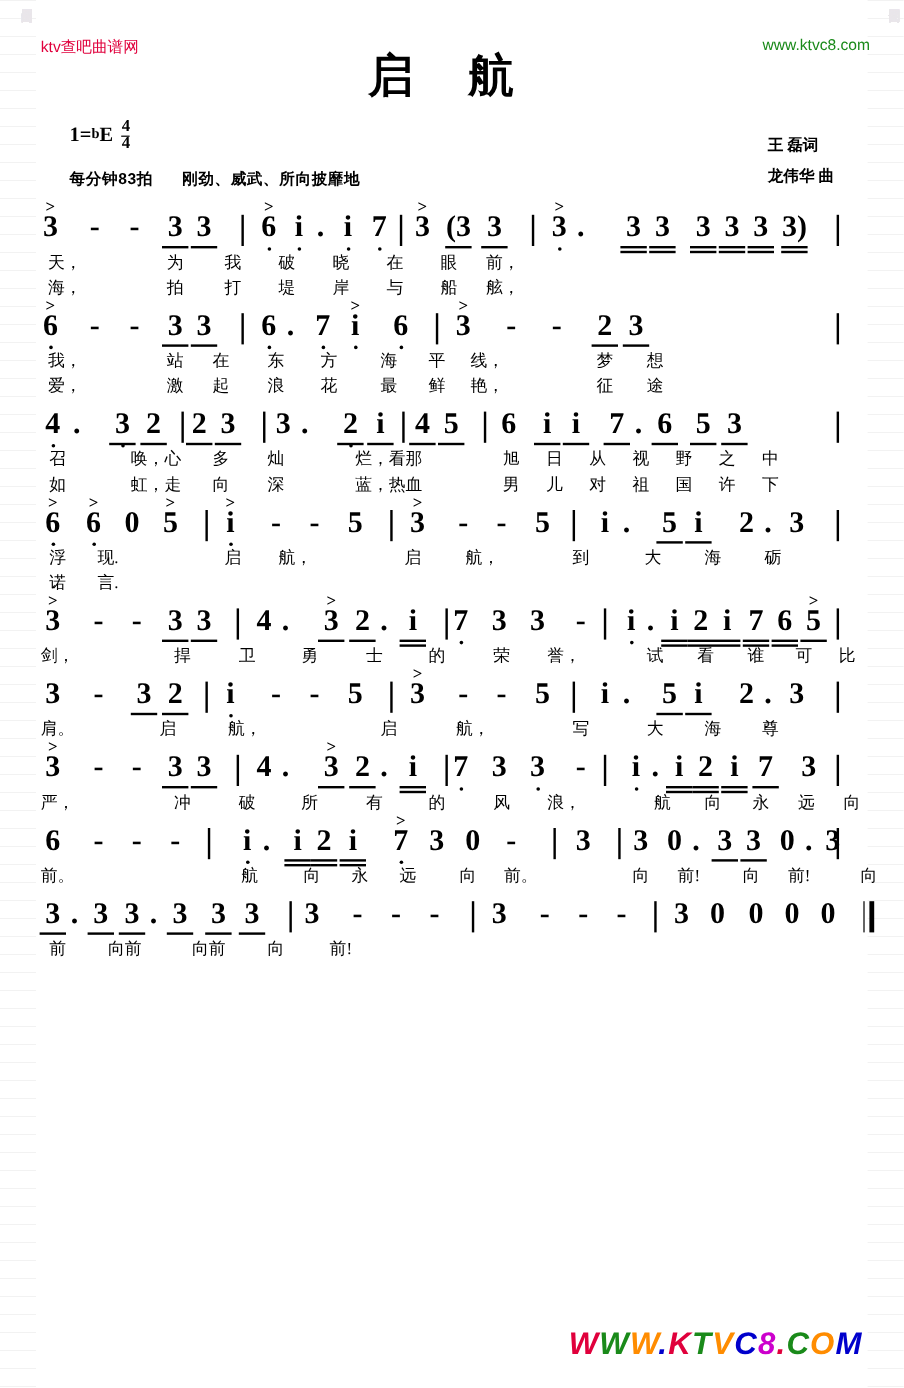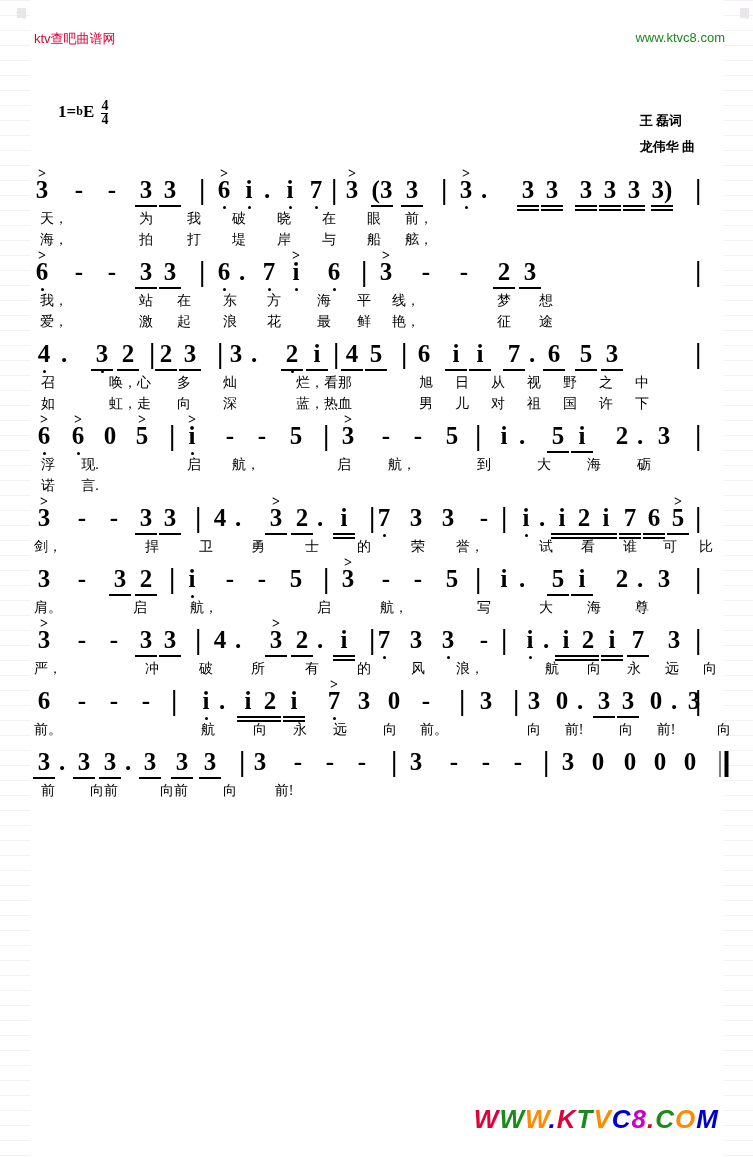--- a/index.html
+++ b/index.html
@@ -238,29 +238,35 @@
   <div class="wm-stripes stripes-left"></div>
   <div class="wm-stripes stripes-right"></div>
   <div class="wm-col wm-left">词曲网词曲网词曲网词曲网词曲网词曲网词曲网词曲网词曲网词曲网词曲网词曲网词曲网词曲网词曲网词曲网</div>
   <div class="wm-col wm-right">词曲网词曲网词曲网词曲网词曲网词曲网词曲网词曲网词曲网词曲网词曲网词曲网词曲网词曲网词曲网词曲网</div>
 
   <div class="topbar">
     <div class="site-left">ktv查吧曲谱网</div>
     <div class="site-right">www.ktvc8.com</div>
   </div>
 
+  <div class="title">启  航</div>
 
   <div class="keysig">
     <span>1=</span><span class="flat">b</span><span>E</span>
     <span class="meter">
       <span class="num">4</span>
       <span class="den">4</span>
     </span>
   </div>
 
+  <div class="tempo">
+    <span>每分钟83拍</span>
+    <span style="display:inline-block;width:16px"></span>
+    <span>刚劲、威武、所向披靡地</span>
+  </div>
 
   <div class="credits">
     <div class="credit-line">王  磊词</div>
     <div class="credit-line">龙伟华 曲</div>
   </div>
 
   <div class="score" id="score">
       <div class="sysrow">
         <div class="notes">
           <span class="n" style="left: 8px;">3</span>

